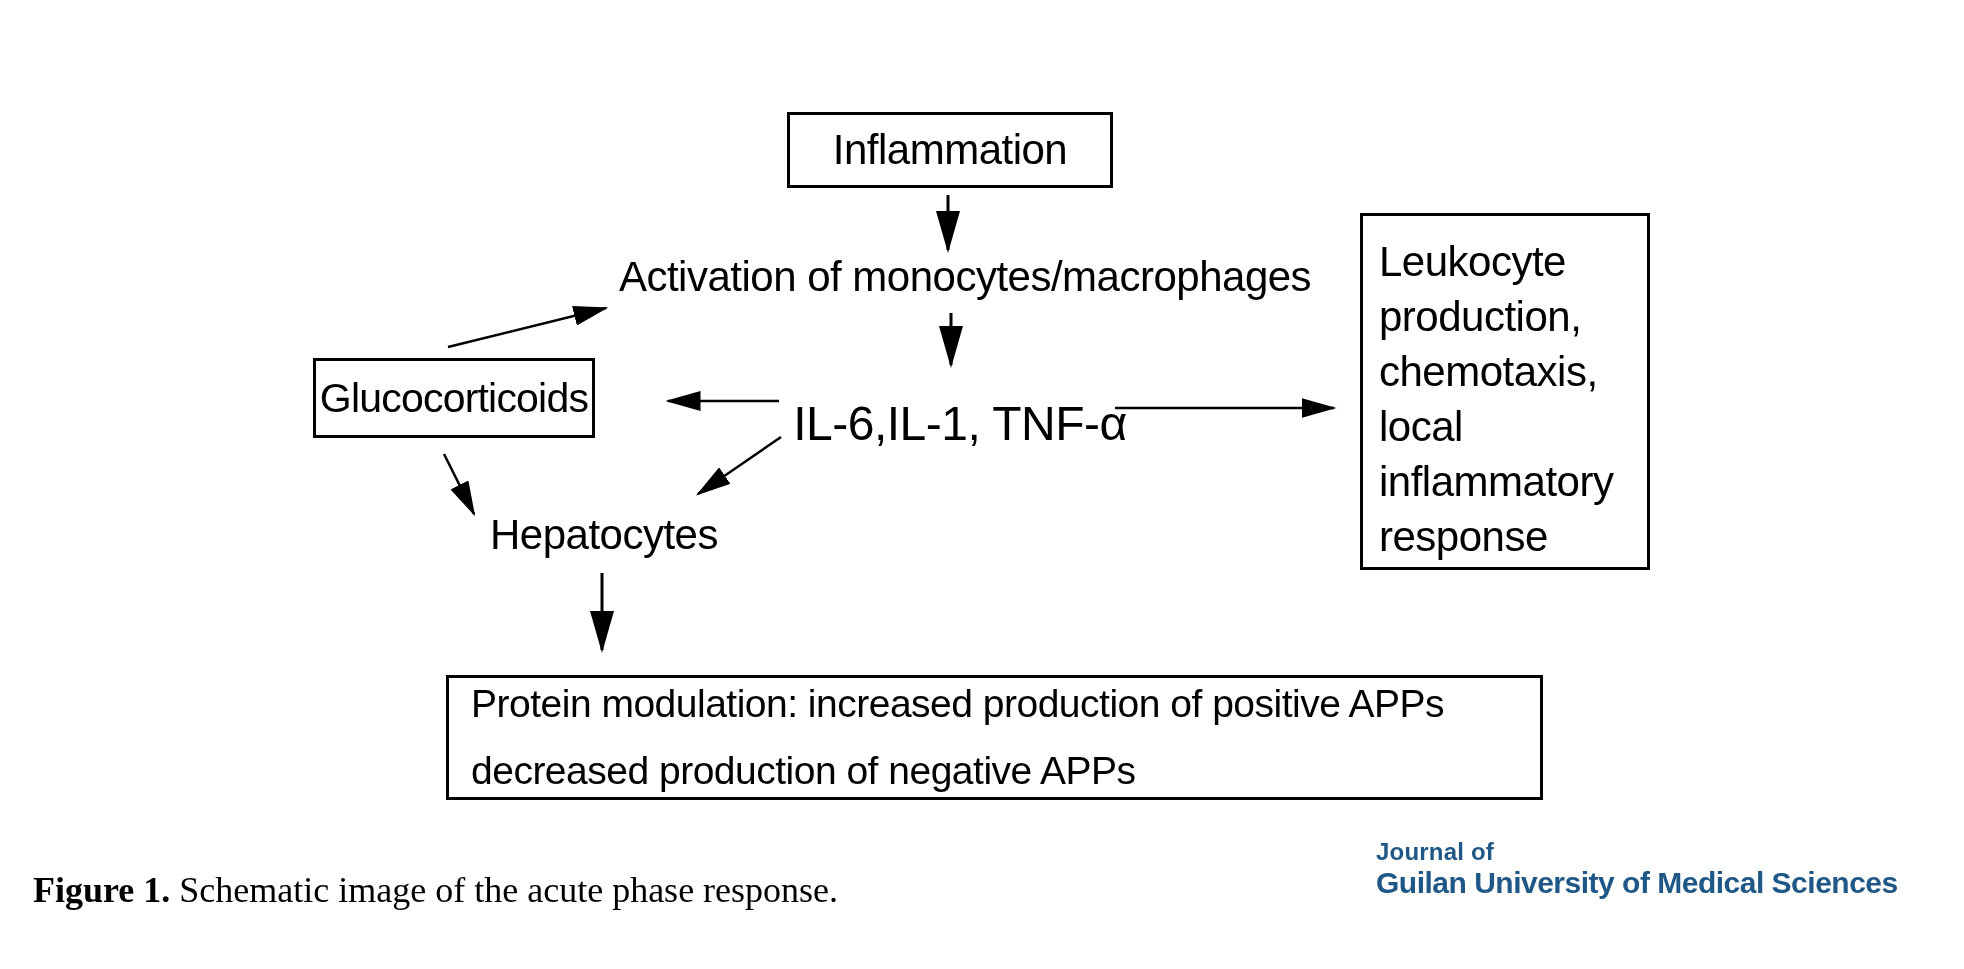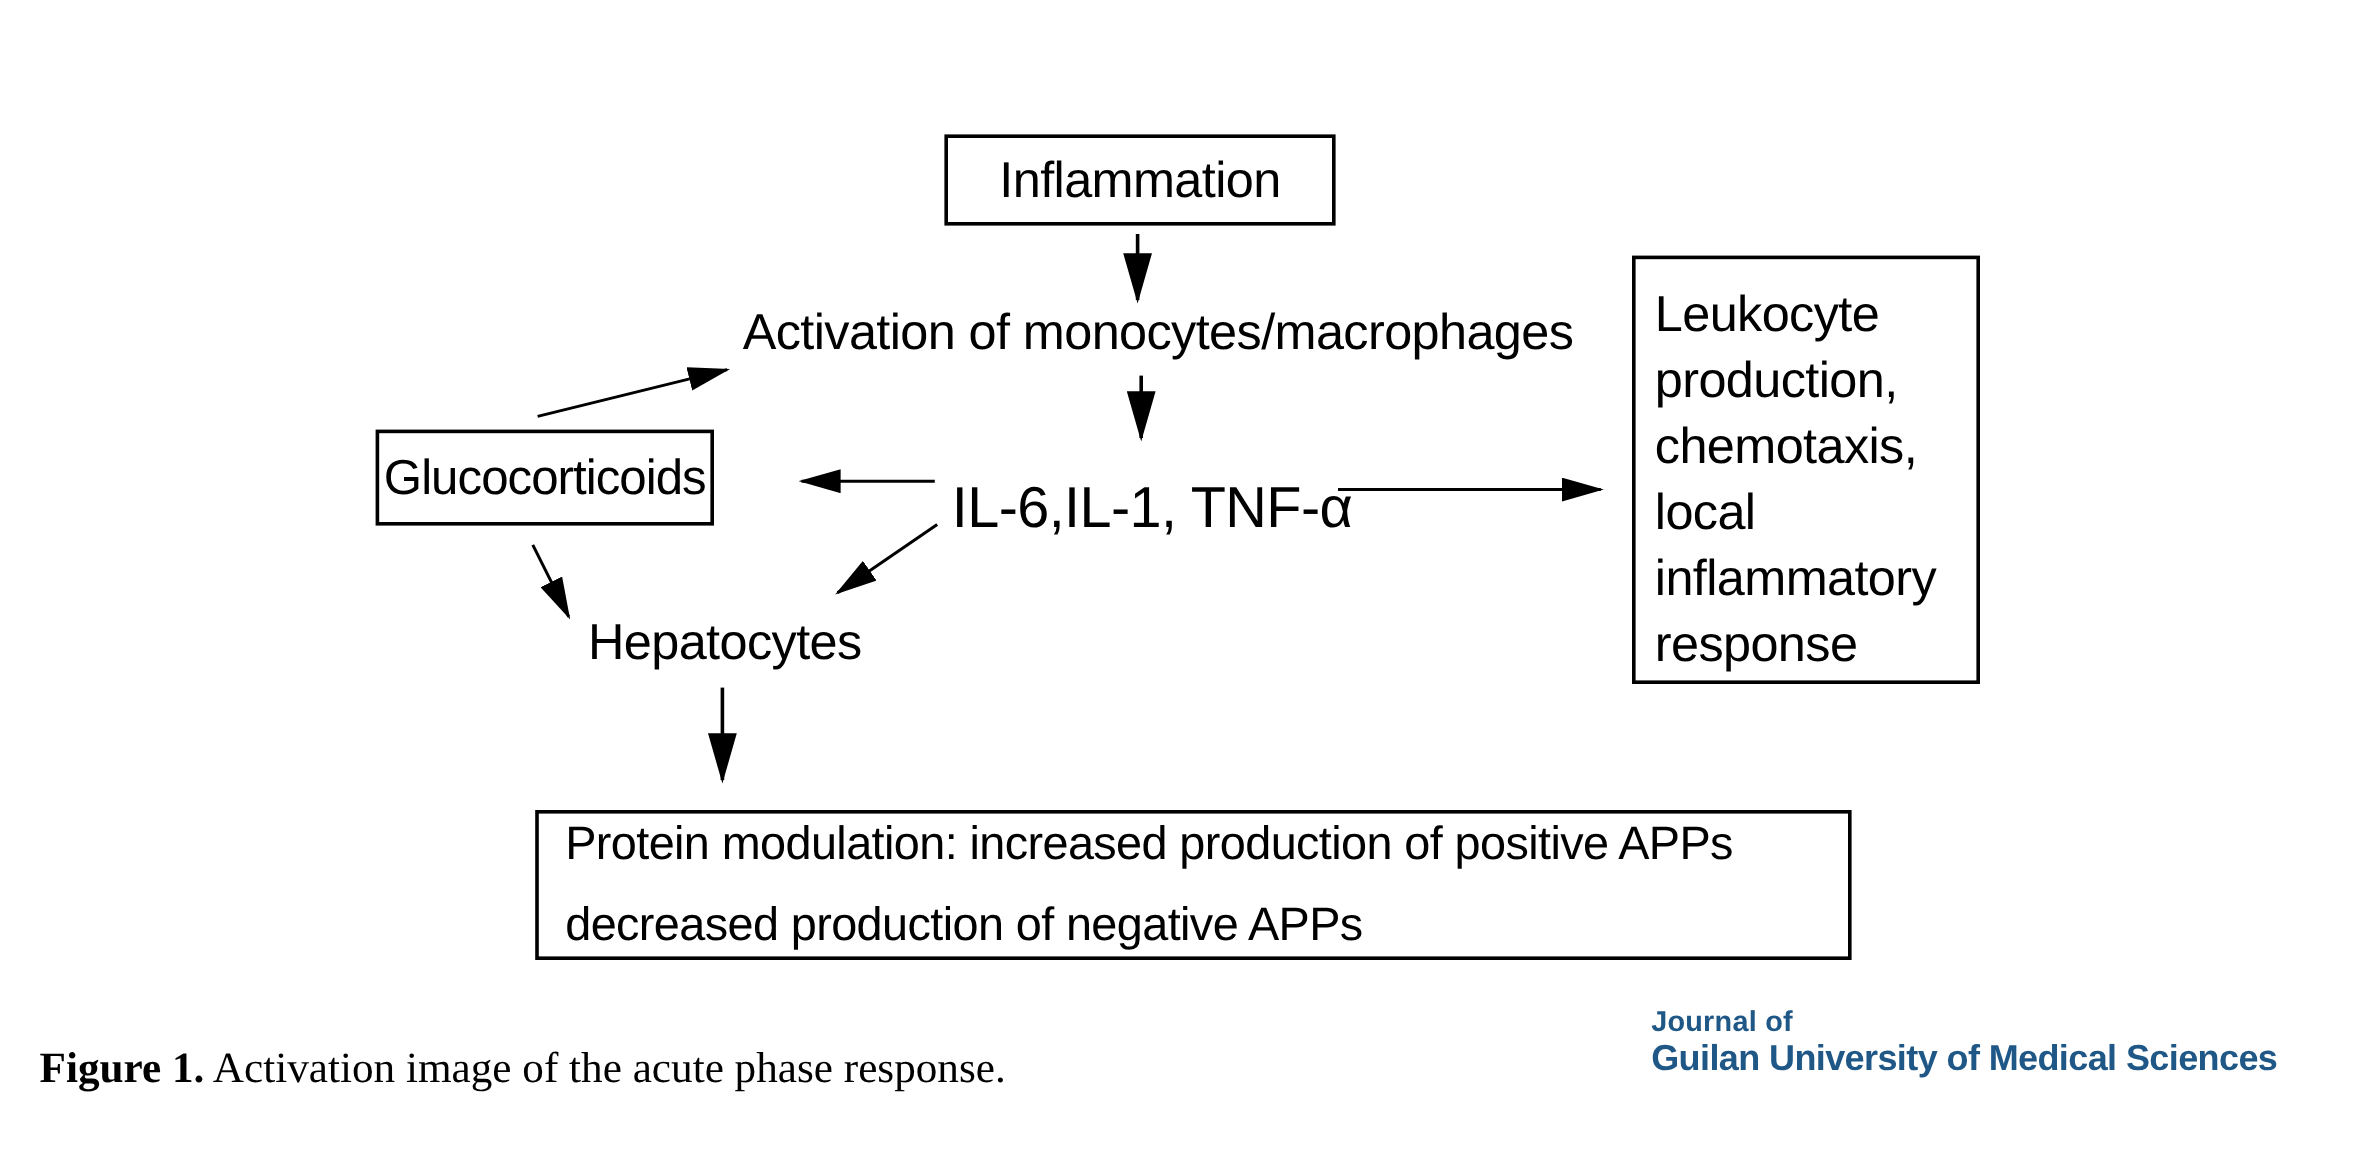--- a/index.html
+++ b/index.html
@@ -97,20 +97,20 @@
 
   <div class="dbox box-protein">
     <div>Protein modulation: increased production of positive APPs</div>
     <div>decreased production of negative APPs</div>
   </div>
 
   <div class="float-label label-activation">Activation of monocytes/macrophages</div>
   <div class="float-label label-cytokines">IL-6,IL-1, TNF-α</div>
   <div class="float-label label-hepatocytes">Hepatocytes</div>
 
-  <div class="caption"><span class="fig-label">Figure 1.</span><span> Activation image of the acute phase response.</span></div>
+  <div class="caption"><span class="fig-label">Figure 1.</span><span> Schematic image of the acute phase response.</span></div>
 
   <div class="journal-logo" style="color: rgb(31, 88, 134);">
     <div class="logo-top">Journal of</div>
     <div class="logo-main">Guilan University of Medical Sciences</div>
   </div>
 
 </div>
 
 </body></html>

